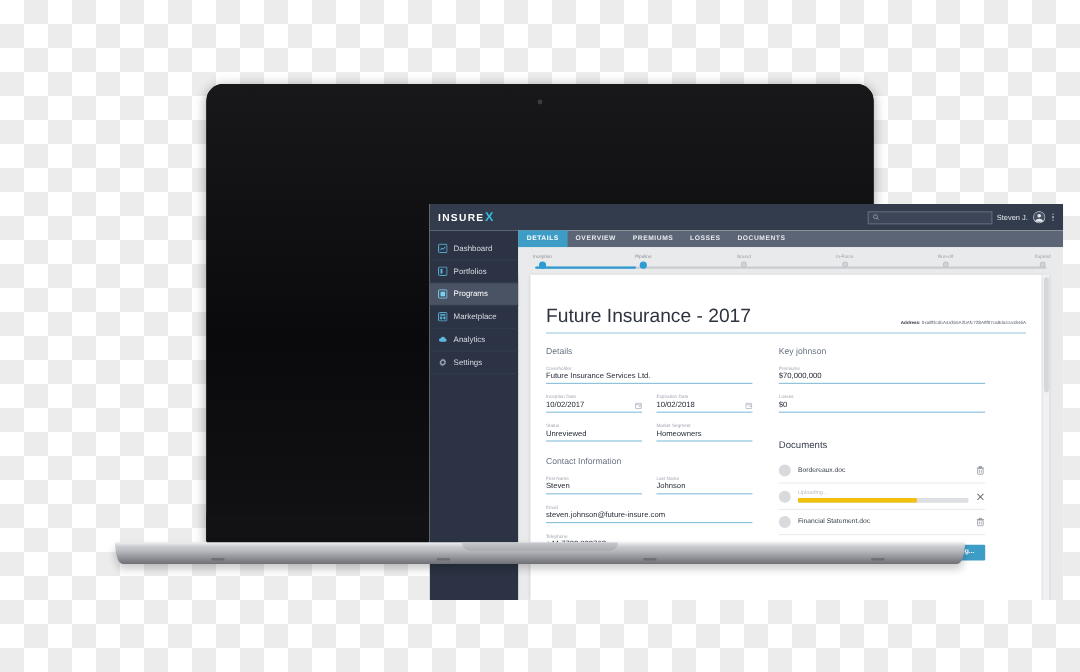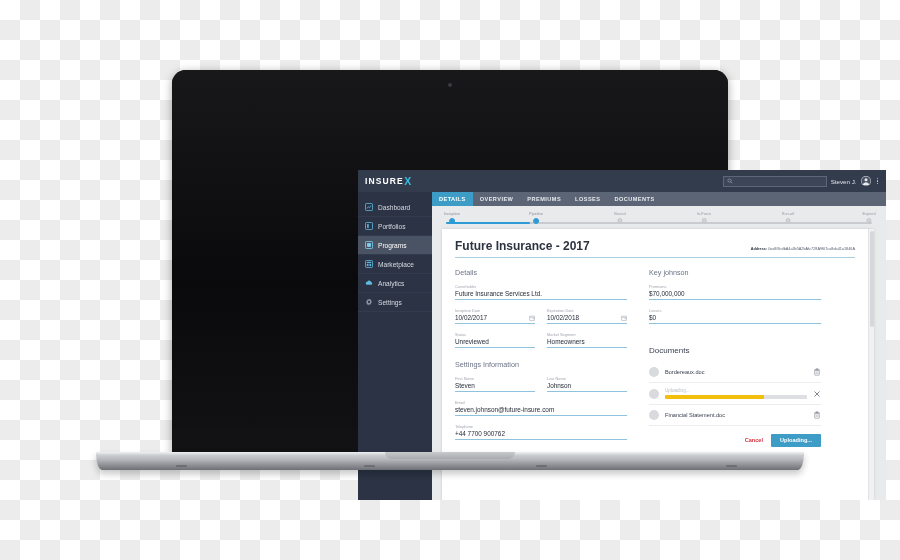--- a/index.html
+++ b/index.html
@@ -212,21 +212,21 @@
     border-left: 1px solid #e3e3e6;
     position: relative;
   }
   .scroll-thumb {
     position: absolute; left: 1px; top: 2px;
     width: 4px; height: 96px;
     background: #d6d7da; border-radius: 2px;
   }
 
   .card-head { display: flex; align-items: flex-end; justify-content: space-between; }
-  .card-title { font-size: 12px; color: #2d3340; font-weight: bold; }
+  .card-title { font-size: 16px; color: #2d3340; font-weight: normal; margin-top: 16px; }
   .addr { font-size: 3.8px; color: #5a6070; white-space: nowrap; padding-bottom: 2px; }
   .addr b { color: #2d3340; }
   .title-rule { height: 1.4px; background: #a8cfe3; margin-top: 4px; }
 
   .cols { display: flex; gap: 22px; margin-top: 10px; }
   .col-l { width: 172px; }
   .col-r { width: 172px; }
 
   .section-title {
     font-size: 7.2px; color: #6a7385; margin-bottom: 7px;
@@ -470,21 +470,21 @@
                   <div class="field">
                     <div class="field-label">Status</div>
                     <div class="field-value">Unreviewed</div>
                   </div>
                   <div class="field">
                     <div class="field-label">Market Segment</div>
                     <div class="field-value">Homeowners</div>
                   </div>
                 </div>
 
-                <div class="section-title" style="margin-top:4px">Settings Information</div>
+                <div class="section-title" style="margin-top:4px">Contact Information</div>
 
                 <div class="row2">
                   <div class="field">
                     <div class="field-label">First Name</div>
                     <div class="field-value">Steven</div>
                   </div>
                   <div class="field">
                     <div class="field-label">Last Name</div>
                     <div class="field-value">Johnson</div>
                   </div>

